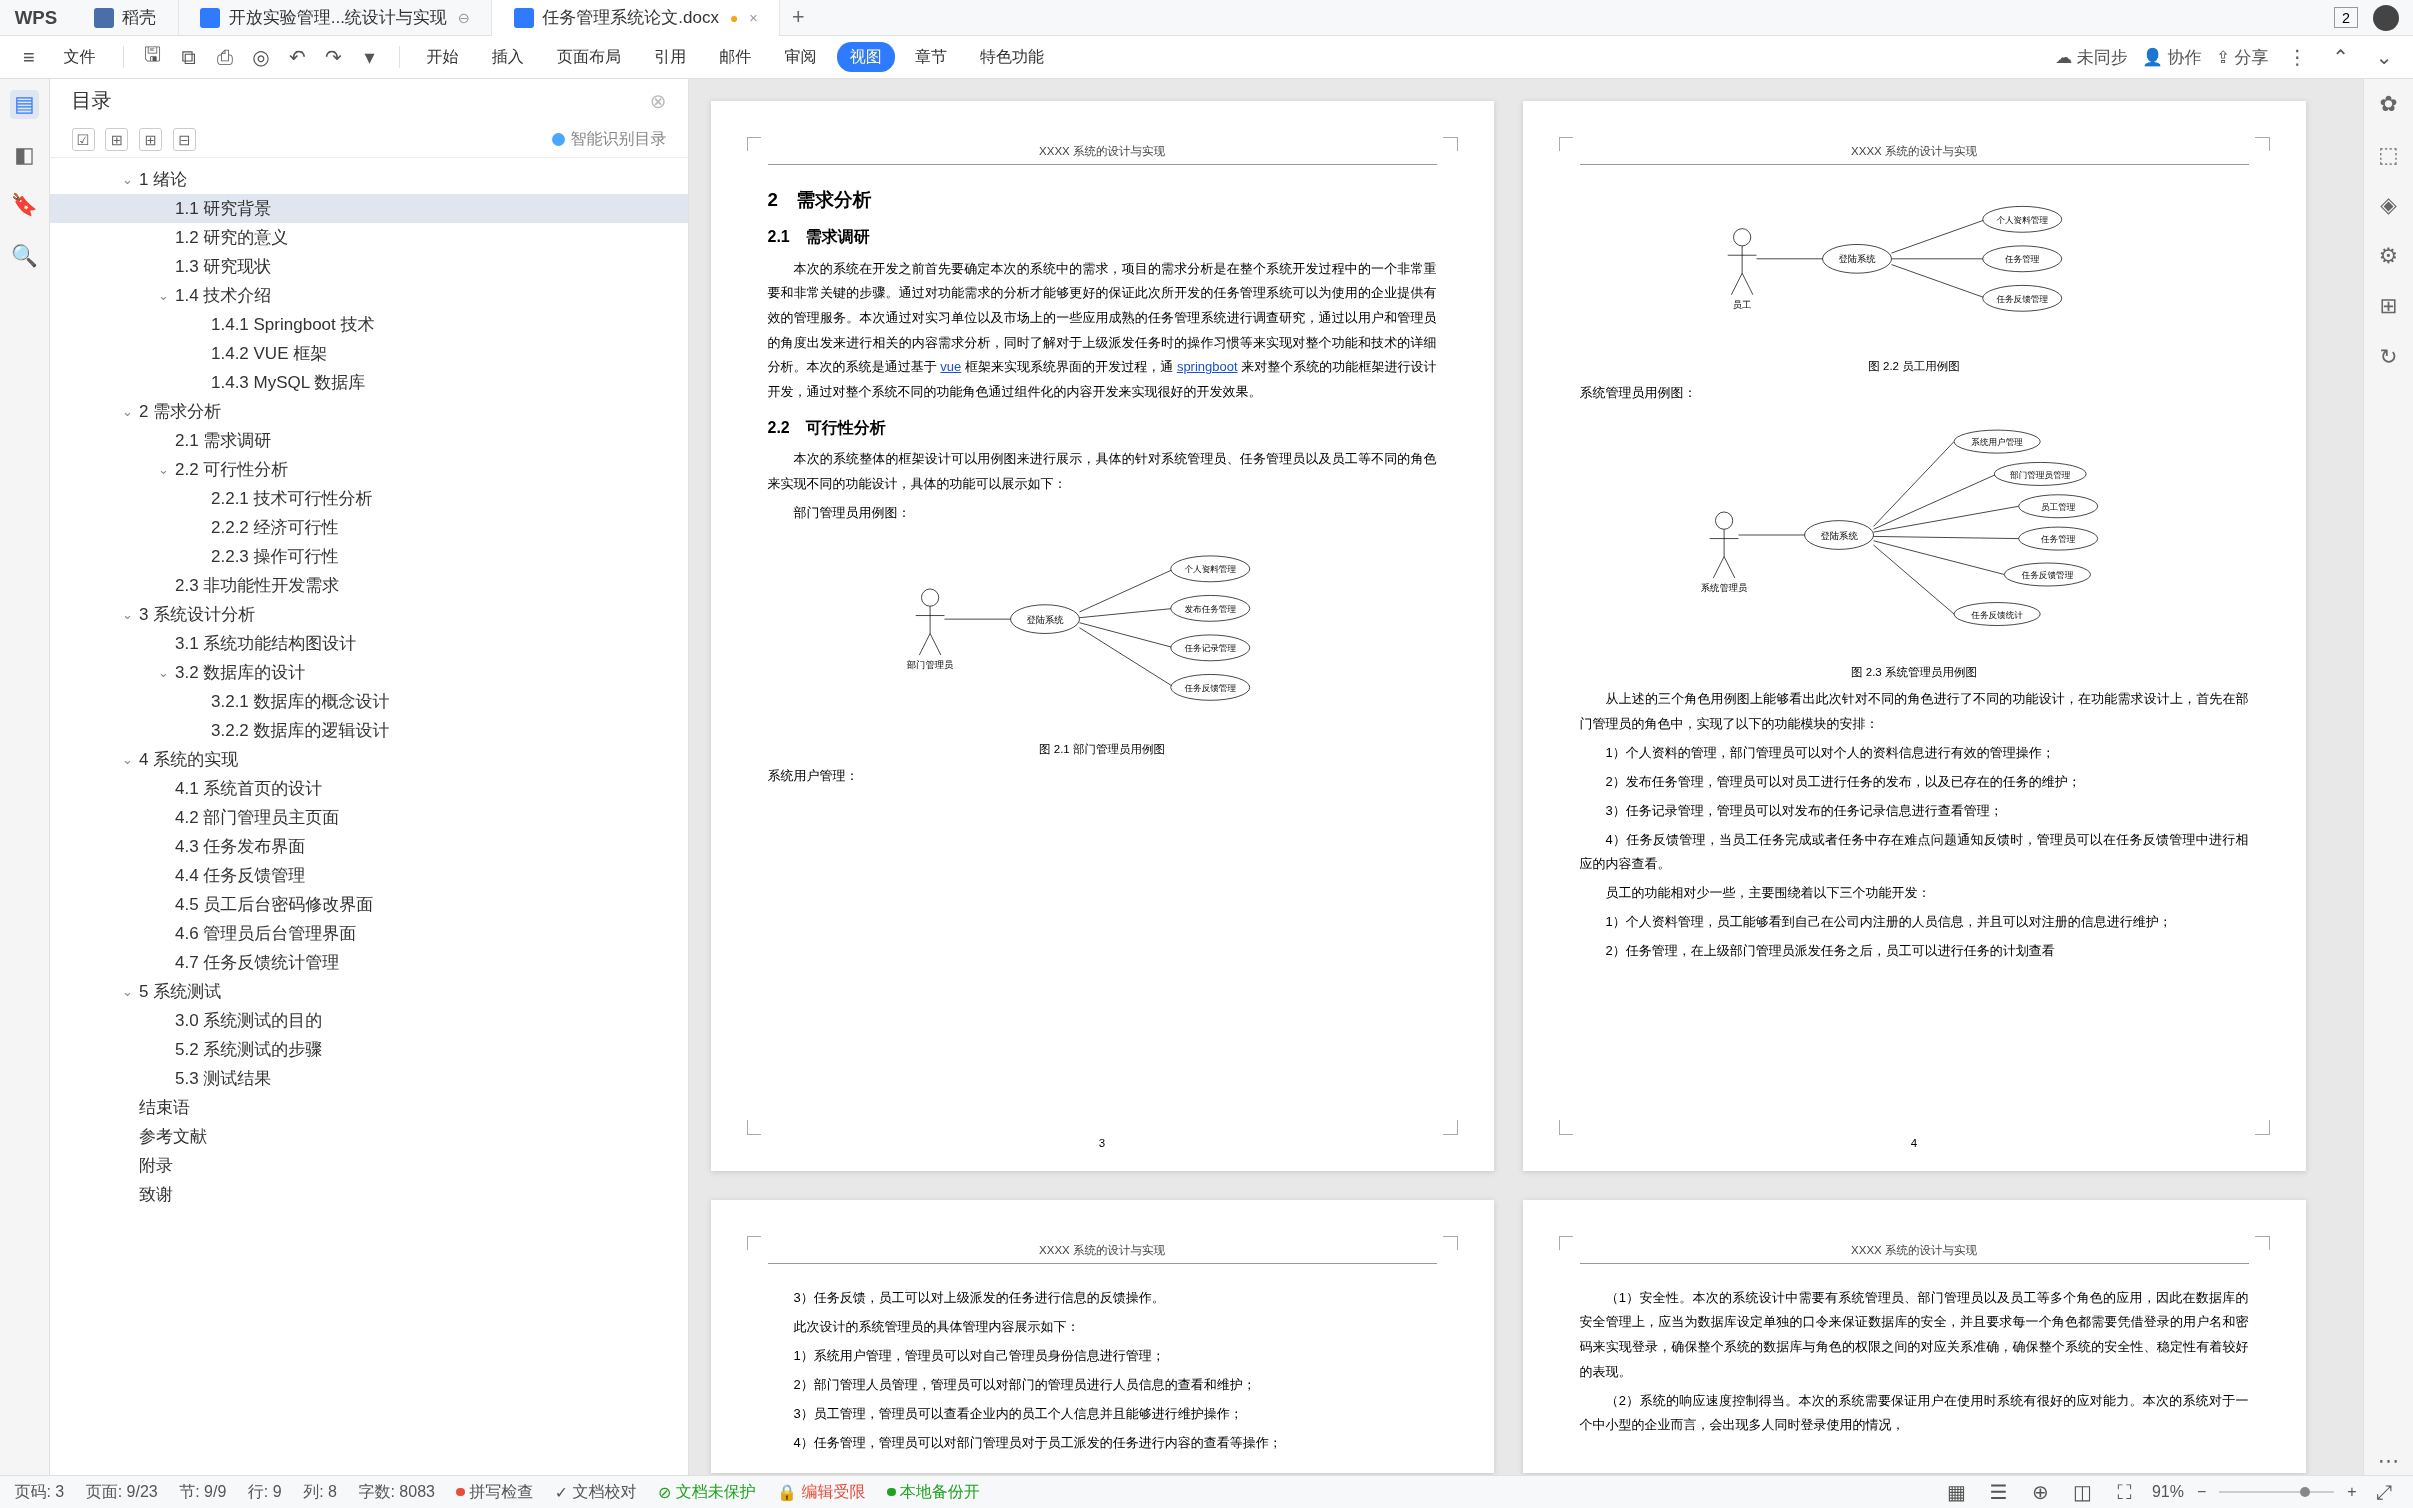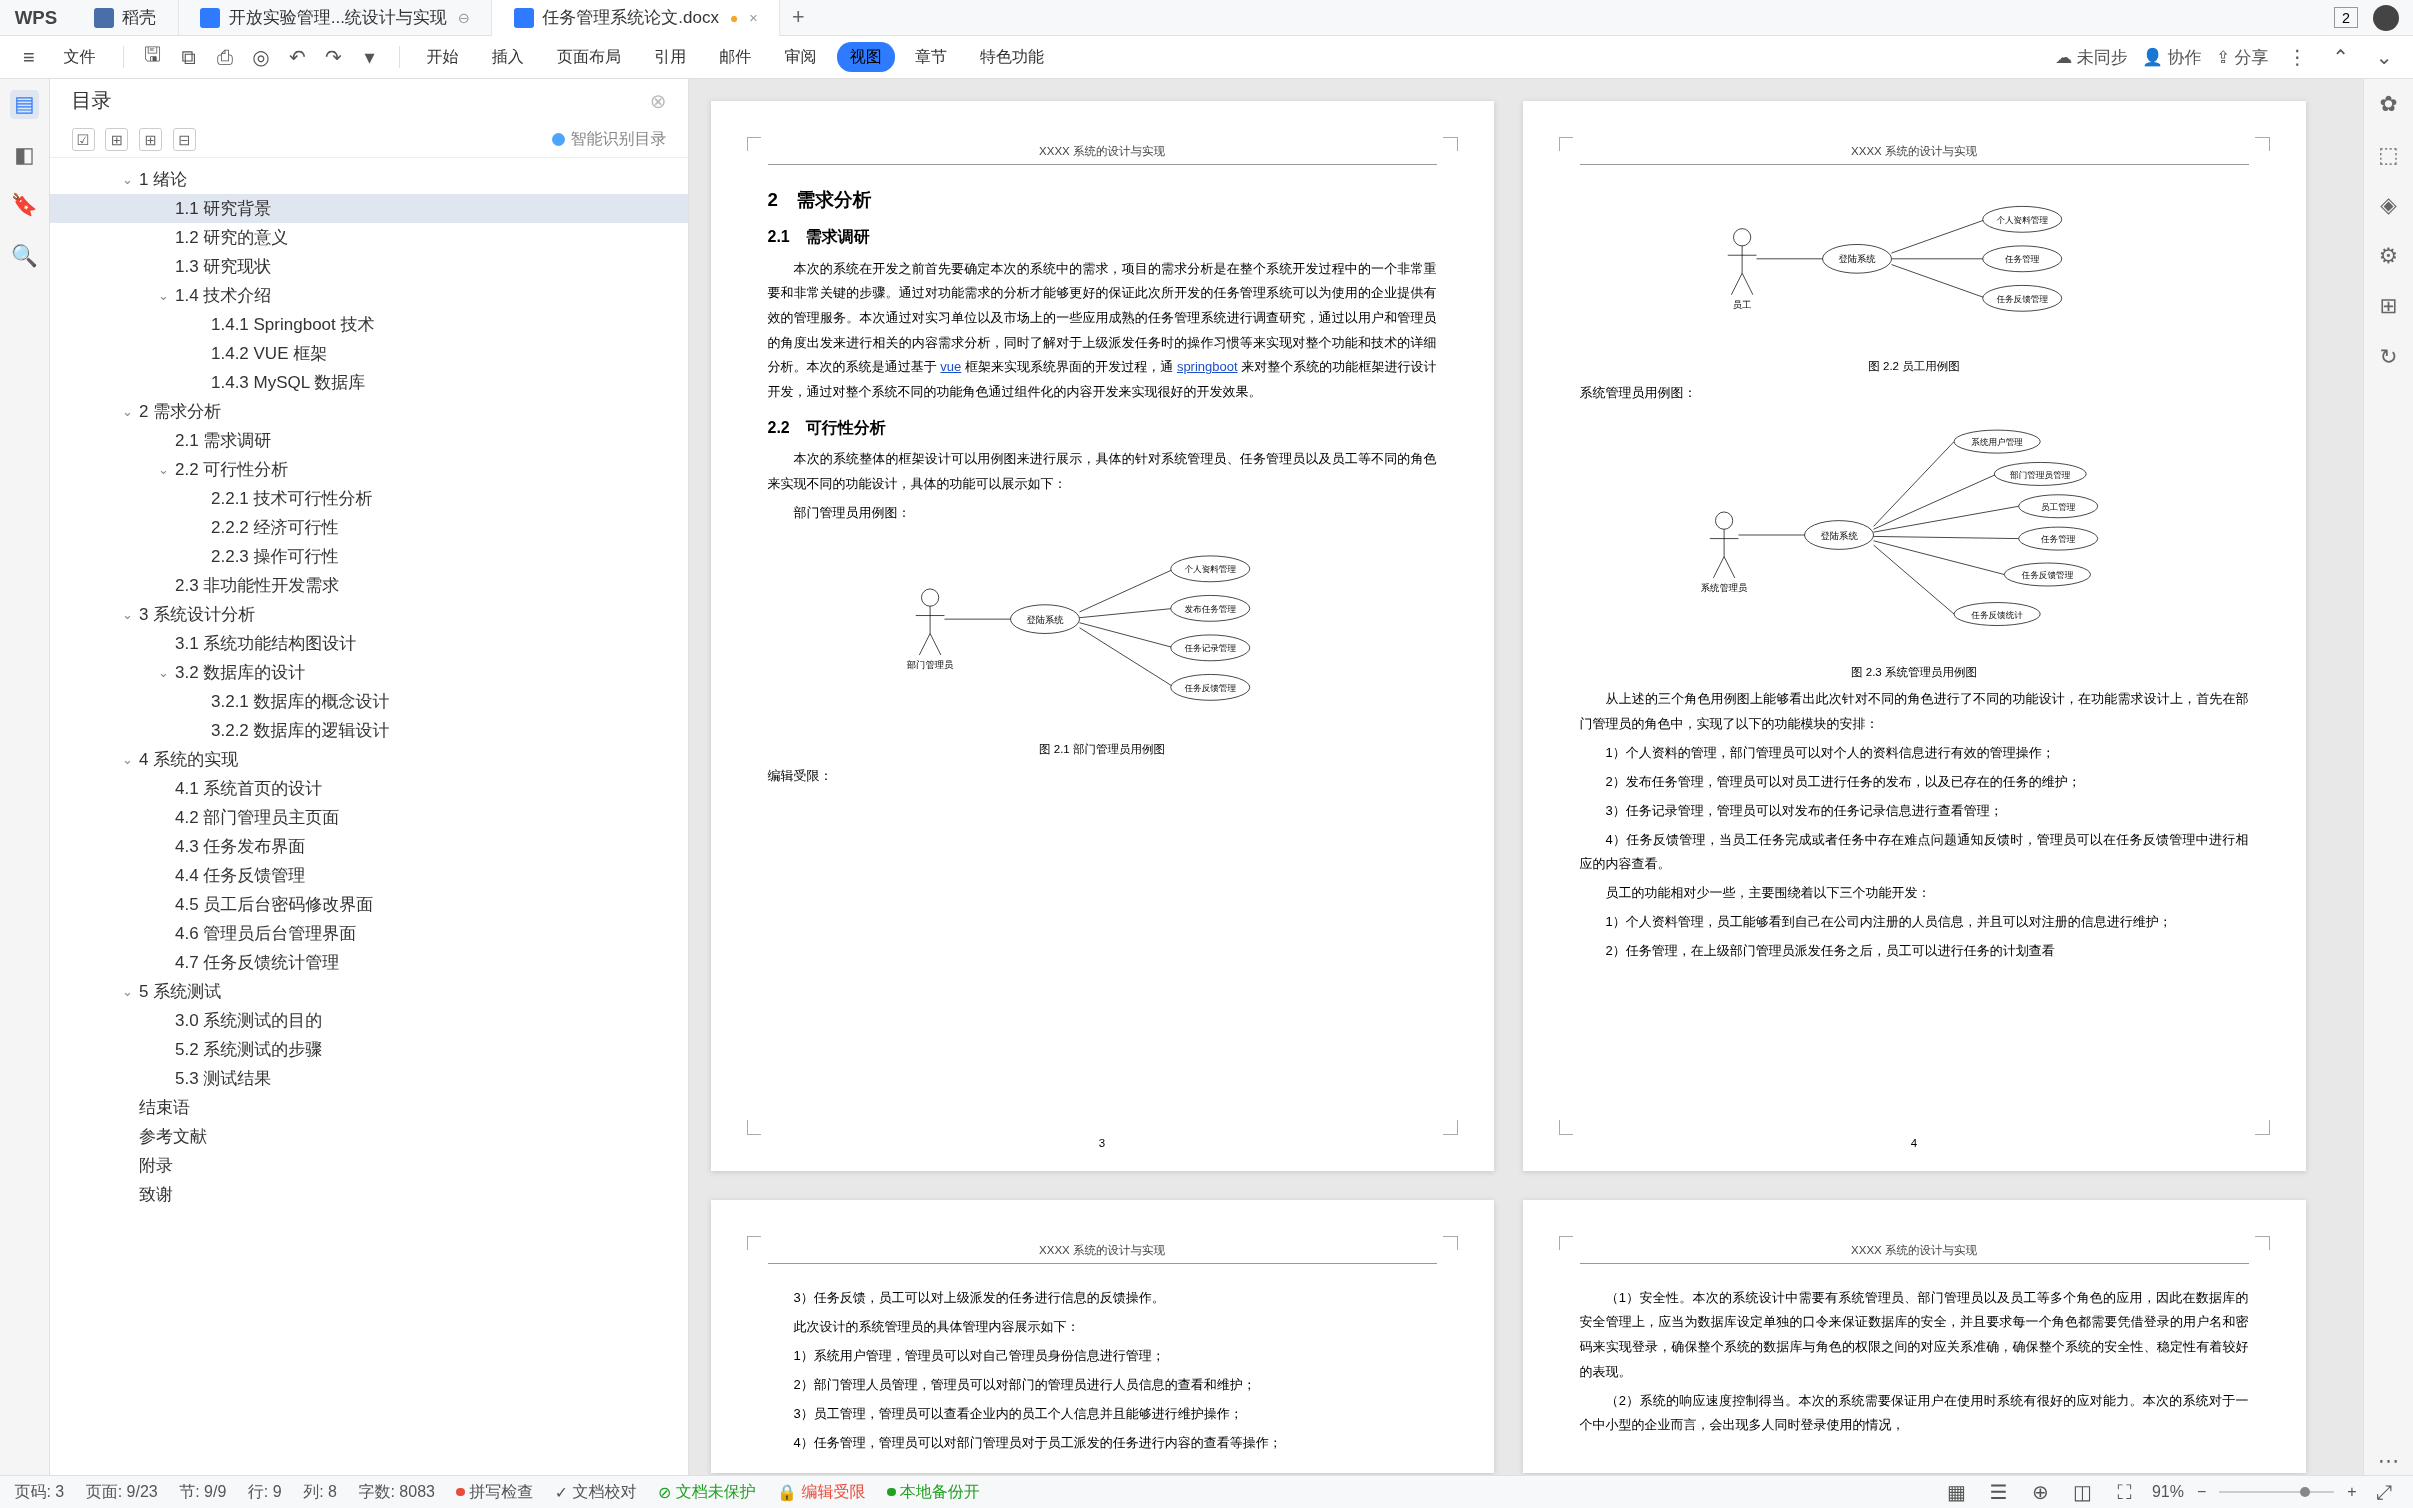--- a/index.html
+++ b/index.html
@@ -17,21 +17,21 @@
 .tab-add { width: 36px; text-align: center; font-size: 21.5px; color: #666; }
 .titlebar-right { margin-left: auto; display: flex; align-items: center; gap: 14.4px; padding-right: 14.4px; }
 .badge-2 { border: 0.7px solid #999; padding: 1.4px 7.2px; font-size: 14.4px; }
 .avatar { width: 26px; height: 26px; border-radius: 50%; background: #444; }
 
 
 .toolbar { height: 43px; background: #fff; display: flex; align-items: center; border-bottom: 0.7px solid #e0e0e0; padding: 0 14.4px; gap: 7.2px; }
 .tb-icon { width: 29px; height: 29px; display: flex; align-items: center; justify-content: center; color: #555; font-size: 20px; }
 .tb-sep { width: 0.7px; height: 21.5px; background: #e0e0e0; margin: 0 7.2px; }
 .menu-item { padding: 4.3px 13px; font-size: 16px; color: #333; border-radius: 14.4px; }
-.menu-item.active { background: #2f7bff; color: #000000; }
+.menu-item.active { background: #2f7bff; color: #fef9c3; }
 .toolbar-right { margin-left: auto; display: flex; align-items: center; gap: 14.4px; }
 .tbr-item { display: flex; align-items: center; gap: 4.3px; font-size: 17px; color: #555; }
 
 
 .main { display: flex; height: calc(1508px - 36px - 43px - 33px); }
 
 
 .rail { width: 50px; background: #f5f5f5; border-right: 0.7px solid #e0e0e0; display: flex; flex-direction: column; align-items: center; padding-top: 10.8px; gap: 21.5px; }
 .rail-icon { width: 29px; height: 29px; display: flex; align-items: center; justify-content: center; color: #666; font-size: 21.5px; border-radius: 4.3px; }
 .rail-icon.active { background: #e0e6f0; color: #2f7bff; }
@@ -352,21 +352,21 @@
             <text x="450" y="100" font-size="12" text-anchor="middle">发布任务管理</text>
           <line x1="268" y1="115" x2="400" y2="150" stroke="#000"></line>
             <ellipse cx="450" cy="150" rx="55" ry="18" fill="#fff" stroke="#000"></ellipse>
             <text x="450" y="155" font-size="12" text-anchor="middle">任务记录管理</text>
           <line x1="268" y1="122" x2="400" y2="205" stroke="#000"></line>
             <ellipse cx="450" cy="205" rx="55" ry="18" fill="#fff" stroke="#000"></ellipse>
             <text x="450" y="210" font-size="12" text-anchor="middle">任务反馈管理</text>
         </svg>
       </div>
       <div class="doc-caption">图 2.1 部门管理员用例图</div>
-      <div class="doc-p" style="text-indent:0">编辑受限：</div>
+      <div class="doc-p" style="text-indent:0">系统用户管理：</div>
       <div class="page-num">3</div>
     </div>
 
     <div class="page">
       <div class="corner tl"></div>
         <div class="corner tr"></div>
         <div class="corner bl"></div>
         <div class="corner br"></div>
       <div class="page-header">XXXX 系统的设计与实现</div>
       <div class="diagram">

